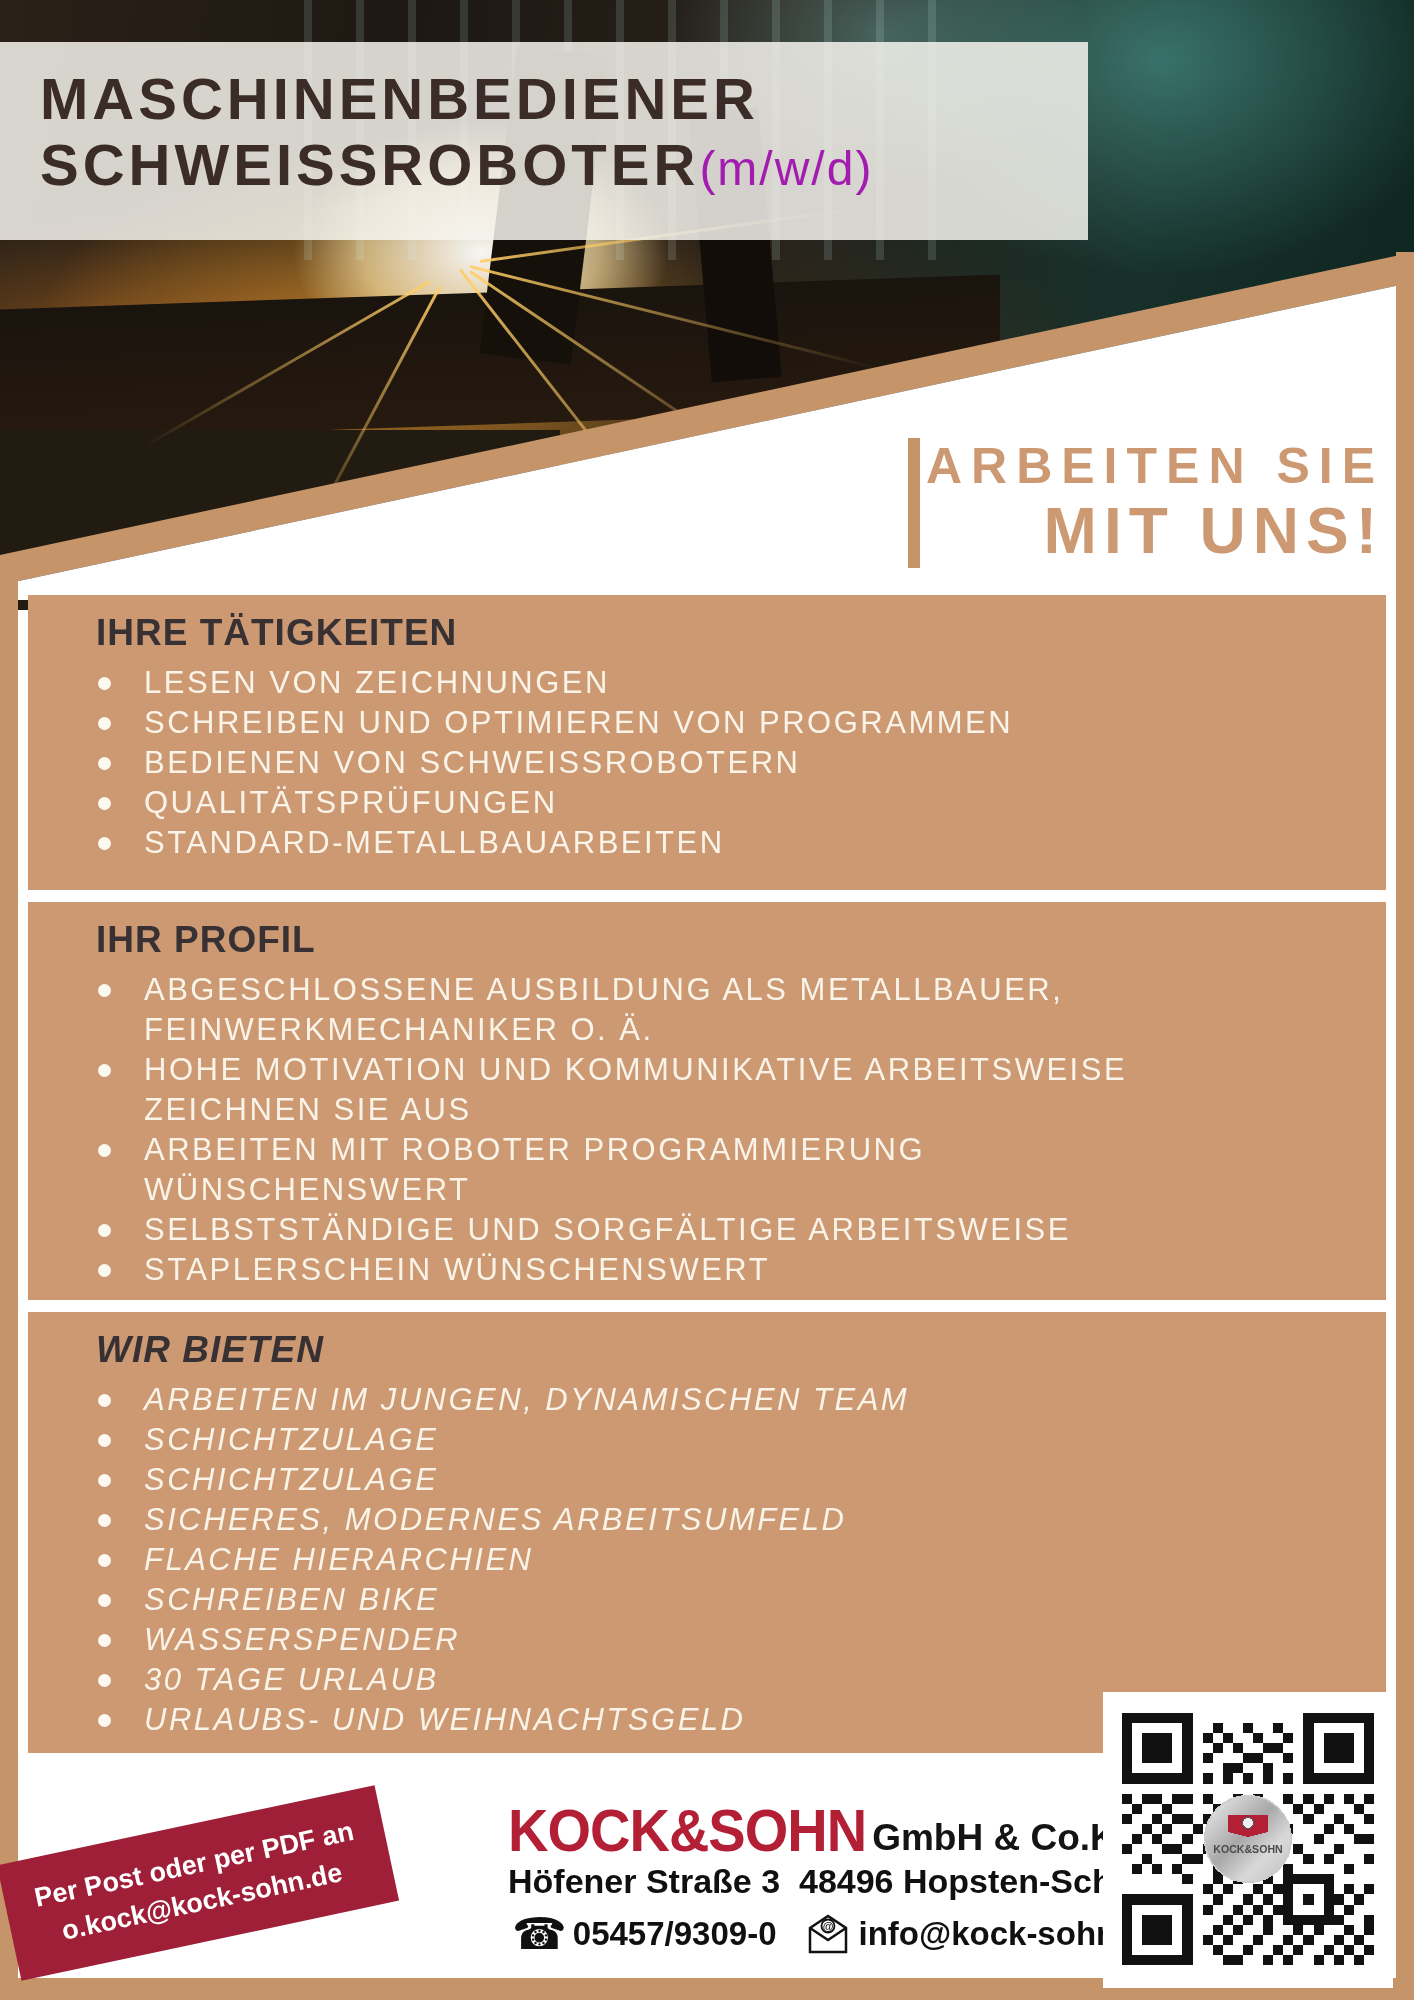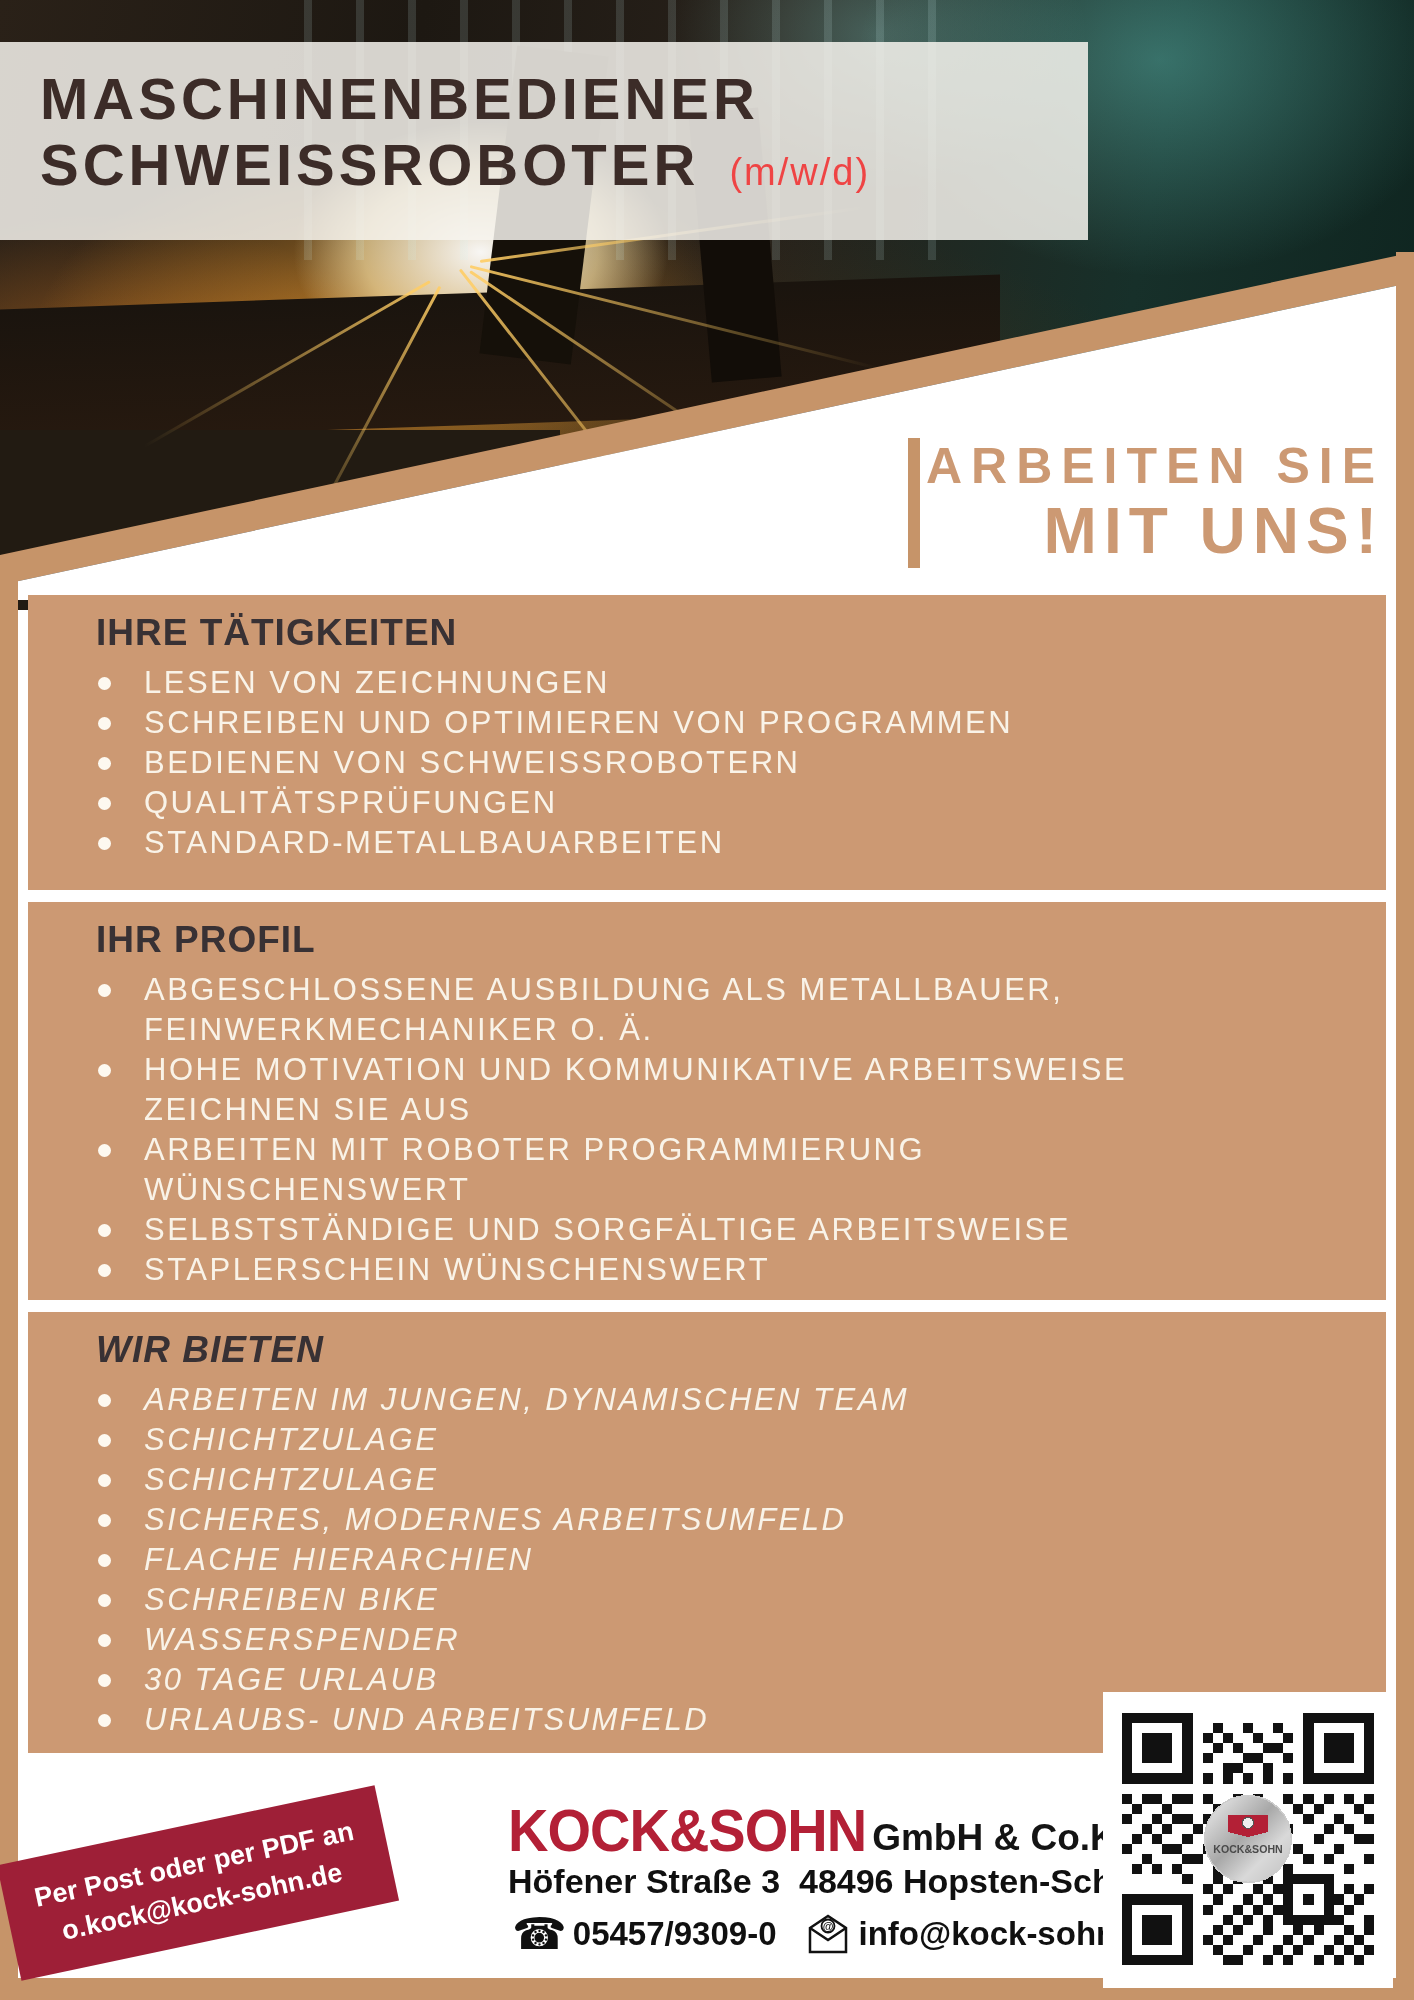--- a/index.html
+++ b/index.html
@@ -21,21 +21,21 @@
   .beam-h{position:absolute;left:0;top:292px;width:1000px;height:132px;background:linear-gradient(#1a140e,#26190f);transform:skewY(-2deg);}
   .beam-v1{position:absolute;left:498px;top:50px;width:92px;height:310px;background:#151009;transform:rotate(7deg);}
   .beam-v2{position:absolute;left:700px;top:110px;width:70px;height:270px;background:#120d08;transform:rotate(-5deg);}
   .dark-bl{position:absolute;left:0;top:430px;width:560px;height:180px;background:#221b12;}
   .spark{position:absolute;height:3px;background:linear-gradient(90deg,rgba(255,205,100,.9),rgba(255,160,50,0));transform-origin:left center;border-radius:2px;}
 
   
   .banner{position:absolute;left:0;top:42px;width:1088px;height:198px;background:rgba(247,244,238,.85);
           padding:24px 0 12px 40px;box-sizing:border-box;}
   .title-line{font-size:58px;line-height:66px;font-weight:700;letter-spacing:4px;color:#3c2c28;white-space:nowrap;}
-  .gender{font-size:38px;font-weight:400;letter-spacing:2px;color:#ef4444;margin-left:30px;}
+  .gender{font-size:48px;font-weight:400;letter-spacing:2px;color:#a21caf;}
 
   
   .stripe{position:absolute;left:0;top:0;width:1414px;height:600px;background:#c69469;
           clip-path:polygon(0 92.5%,100% 42%,100% 47%,0 97.5%);}
   .wedge{position:absolute;left:0;top:0;width:1414px;height:600px;background:#ffffff;
          clip-path:polygon(0 97.5%,100% 47%,100% 100%,0 100%);}
 
   
   .cta{position:absolute;top:438px;right:30px;display:flex;align-items:stretch;gap:6px;}
   .cta-bar{width:12px;background:#c69469;}
@@ -141,21 +141,21 @@
     <h2>WIR BIETEN</h2>
     <ul>
       <li>ARBEITEN IM JUNGEN, DYNAMISCHEN TEAM</li>
       <li>SCHICHTZULAGE</li>
       <li>SCHICHTZULAGE</li>
       <li>SICHERES, MODERNES ARBEITSUMFELD</li>
       <li>FLACHE HIERARCHIEN</li>
       <li>SCHREIBEN BIKE</li>
       <li>WASSERSPENDER</li>
       <li>30 TAGE URLAUB</li>
-      <li>URLAUBS- UND ARBEITSUMFELD</li>
+      <li>URLAUBS- UND WEIHNACHTSGELD</li>
     </ul>
   </div>
 
   <div class="ribbon">
     <div>Per Post oder per PDF an</div>
     <div>o.kock@kock-sohn.de</div>
   </div>
 
   <div class="brand">
     <span class="brand-name">KOCK&amp;SOHN</span>

